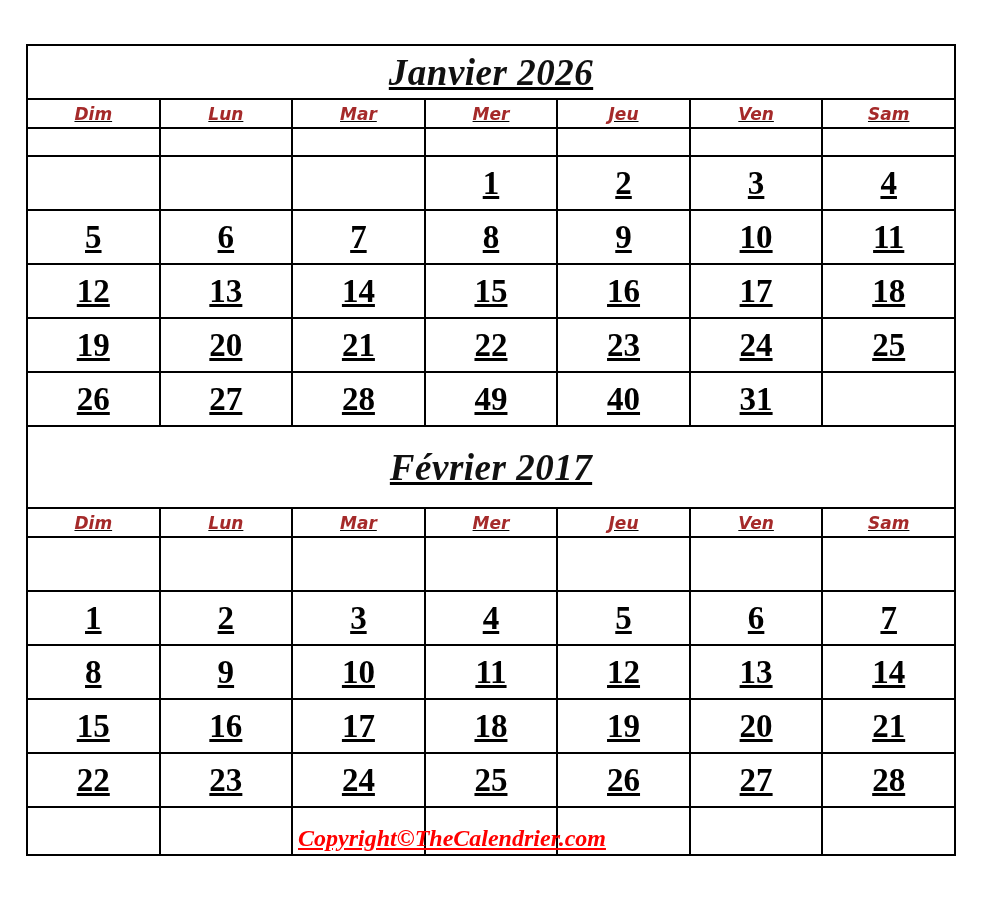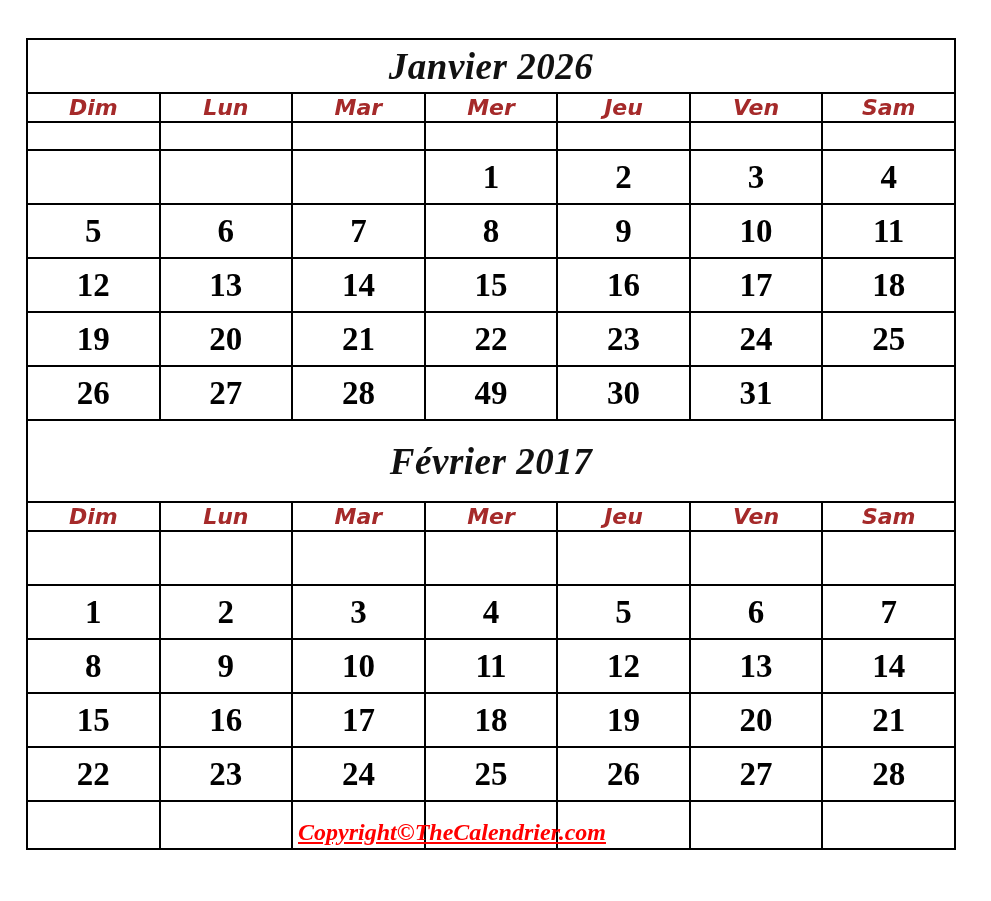--- a/index.html
+++ b/index.html
@@ -9,21 +9,21 @@
     --number: #000000;
     --title: #111111;
   }
   html,body{margin:0;padding:0;}
   body{
     width:991px;height:901px;background:#ffffff;
     font-family:"Liberation Serif","DejaVu Serif",serif;
     position:relative;overflow:hidden;
   }
   .calendar-wrap{
-    position:absolute;left:26px;top:38px;width:852px;
+    position:absolute;left:26px;top:44px;width:852px;text-decoration:underline;
   }
   table.cal{
     border-collapse:collapse;table-layout:fixed;width:930px;
     border:2px solid var(--grid);
   }
   table.cal td{
     border:2px solid var(--grid);
     text-align:center;vertical-align:middle;
     padding:0;overflow:hidden;
   }
@@ -32,21 +32,21 @@
   .title-cell{
     font-family:"Liberation Serif","DejaVu Serif",serif;
     font-weight:bold;font-style:italic;
     font-size:37px;color:var(--title);
     letter-spacing:0.5px;
   }
   .r-hdr td{height:27px;}
   .hdr{
     font-family:"DejaVu Sans","Liberation Sans",sans-serif;
     font-weight:bold;font-style:italic;
-    font-size:22px;color:var(--day-header);border-radius:9px;
+    font-size:17px;color:var(--day-header);border-radius:9px;
   }
   .r-blank td{height:26px;}
   .r-blank-lg td{height:52px;}
   .r-week td{height:52px;}
   .num{
     font-family:"Liberation Serif","DejaVu Serif",serif;
     font-weight:bold;font-size:33px;color:var(--number);
   }
   .r-bottom td{height:46px;}
   .copyright{
@@ -122,21 +122,21 @@
       <td class="num">22</td>
       <td class="num">23</td>
       <td class="num">24</td>
       <td class="num">25</td>
     </tr>
     <tr class="r-week">
       <td class="num">26</td>
       <td class="num">27</td>
       <td class="num">28</td>
       <td class="num">49</td>
-      <td class="num">30</td>
+      <td class="num">40</td>
       <td class="num">31</td>
       <td class="num"></td>
     </tr>
 
     <tr class="r-title-lg">
       <td colspan="7" class="title-cell">Février 2017</td>
     </tr>
     <tr class="r-hdr">
       <td class="hdr">Dim</td>
       <td class="hdr">Lun</td>

